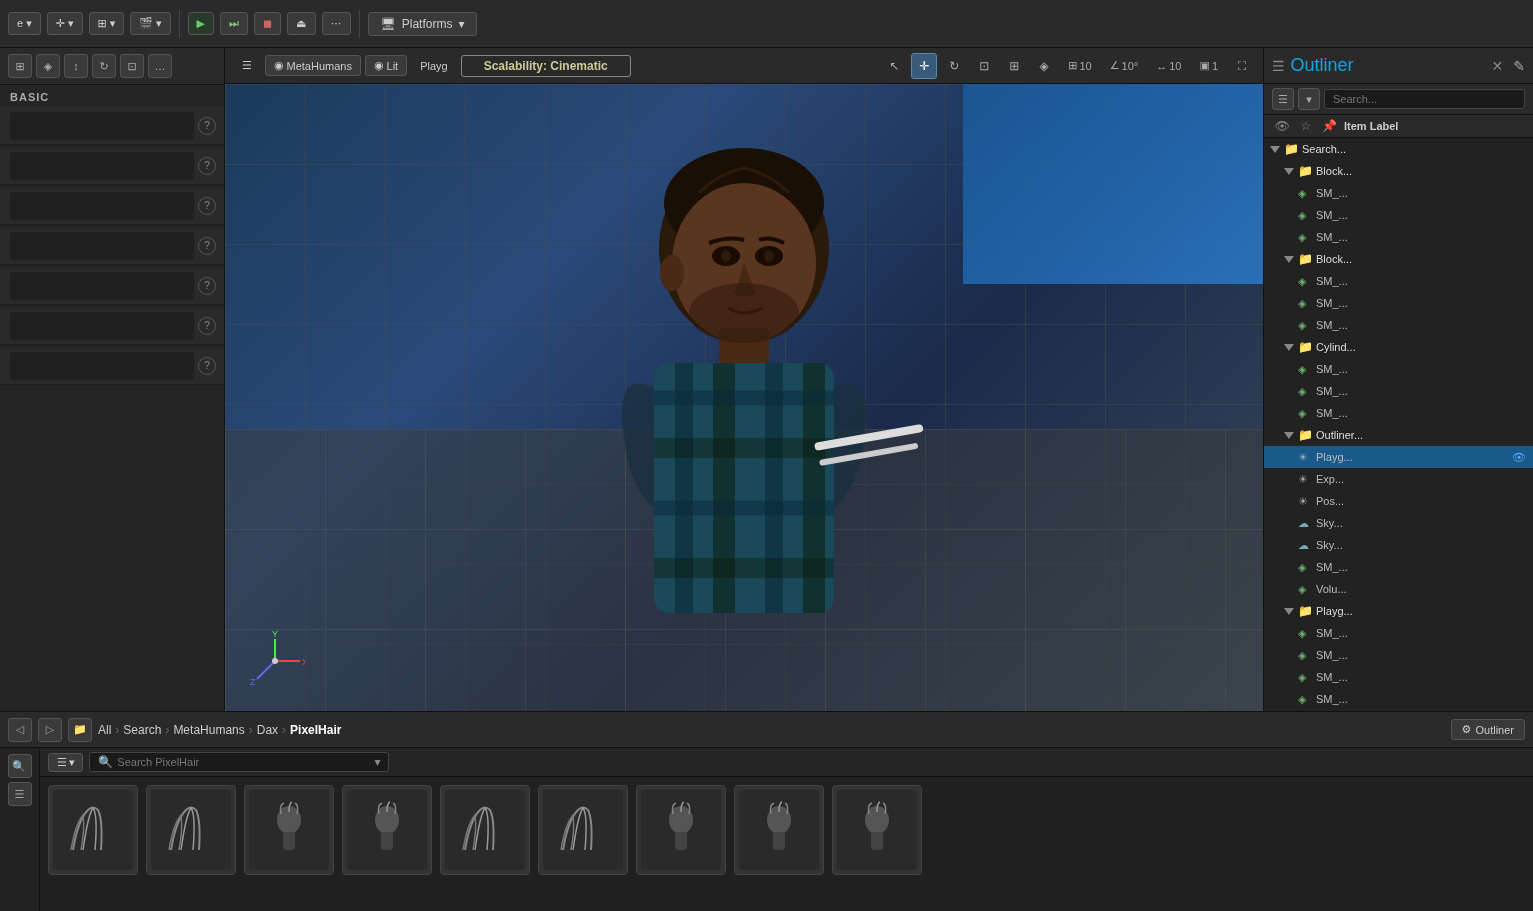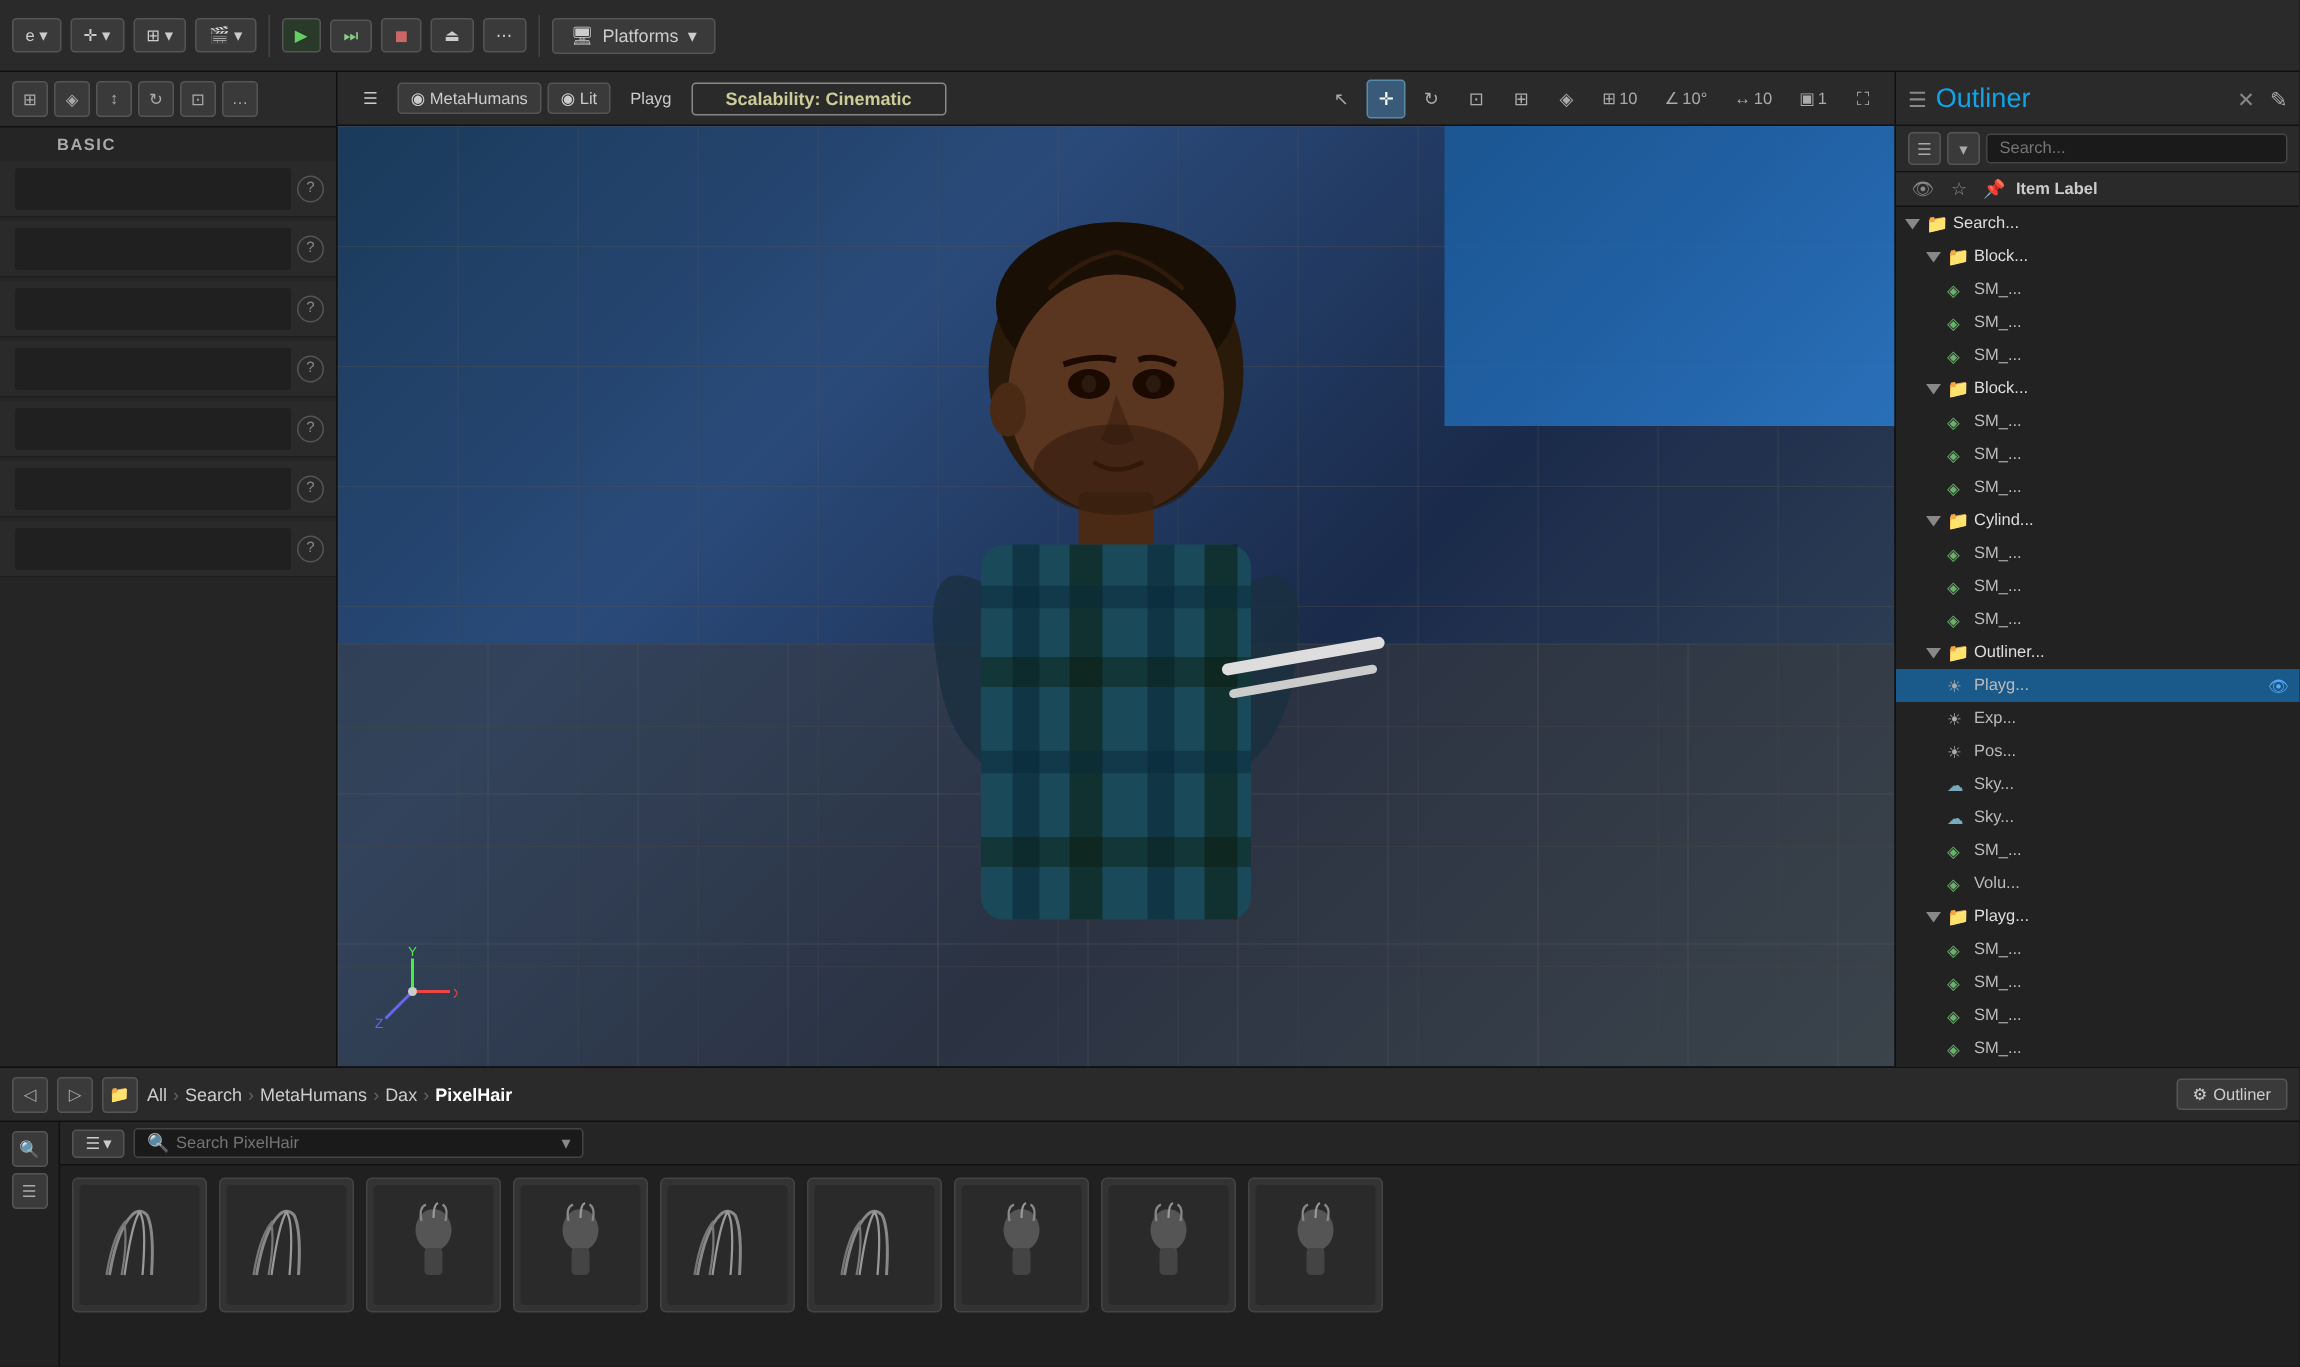--- a/index.html
+++ b/index.html
@@ -92,21 +92,20 @@
       color: #aaa;
       font-size: 11px;
     }
     .panel-section-label {
       padding: 6px 10px 4px 10px;
       color: #aaa;
       font-size: 11px;
       font-weight: bold;
       text-transform: uppercase;
       letter-spacing: 1px;
-      margin-left: 28px;
     }
     .panel-item {
       display: flex;
       align-items: center;
       justify-content: space-between;
       padding: 0 8px 0 10px;
       height: 38px;
       border-bottom: 1px solid #1e1e1e;
       background: #2a2a2a;
       margin-bottom: 2px;

